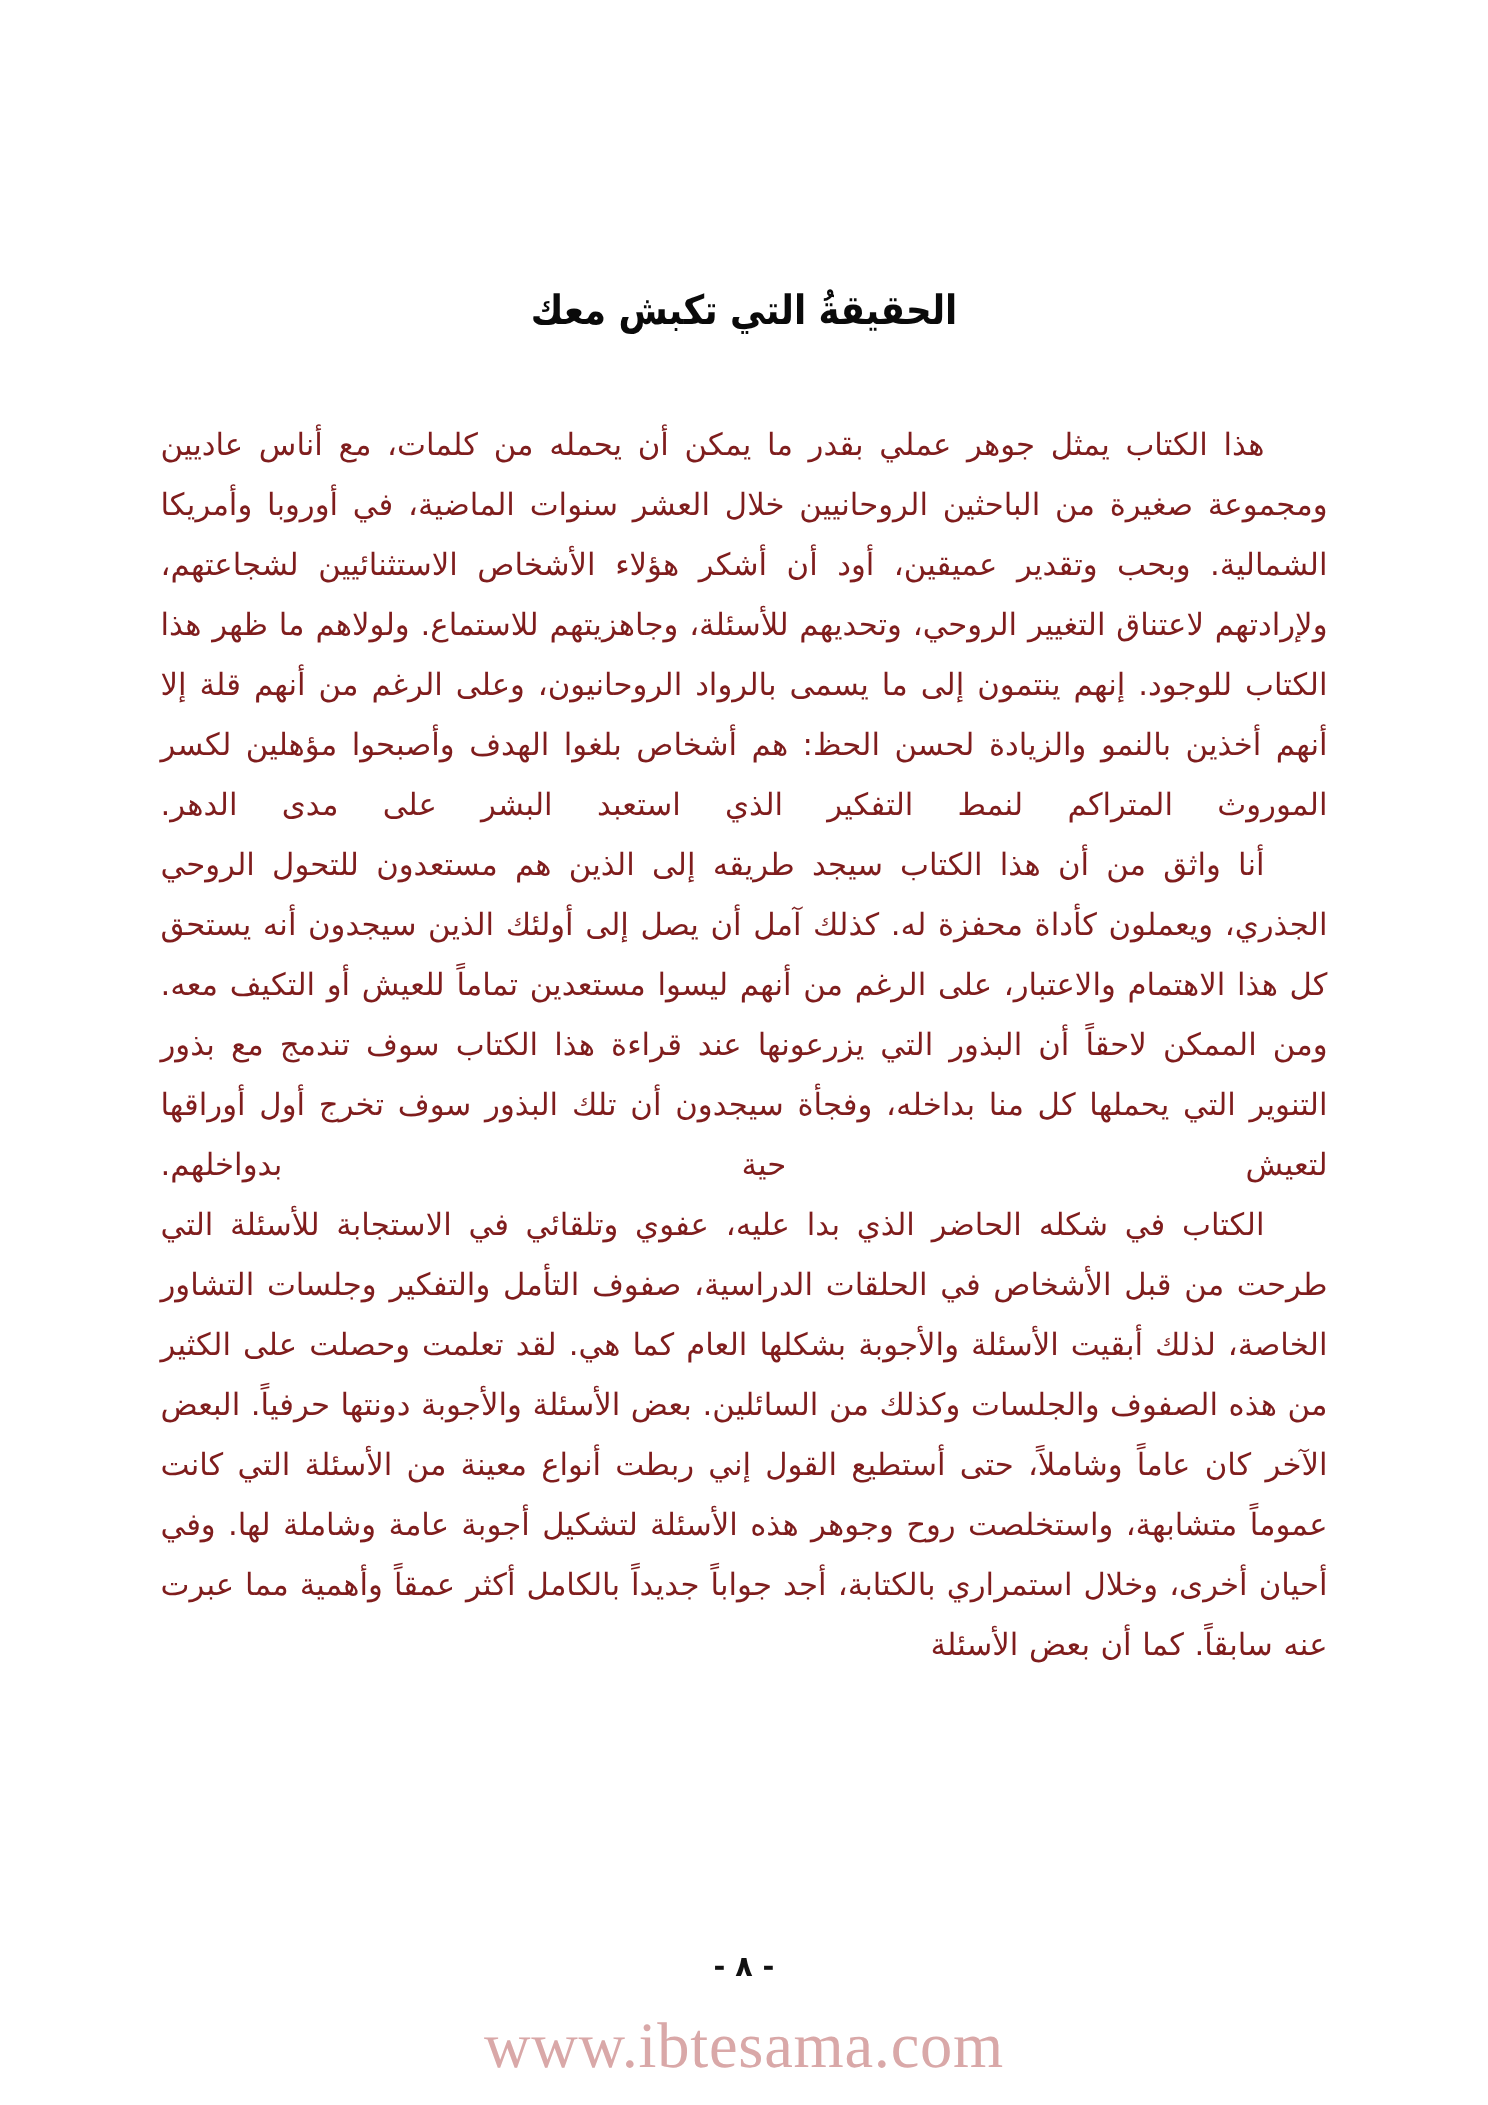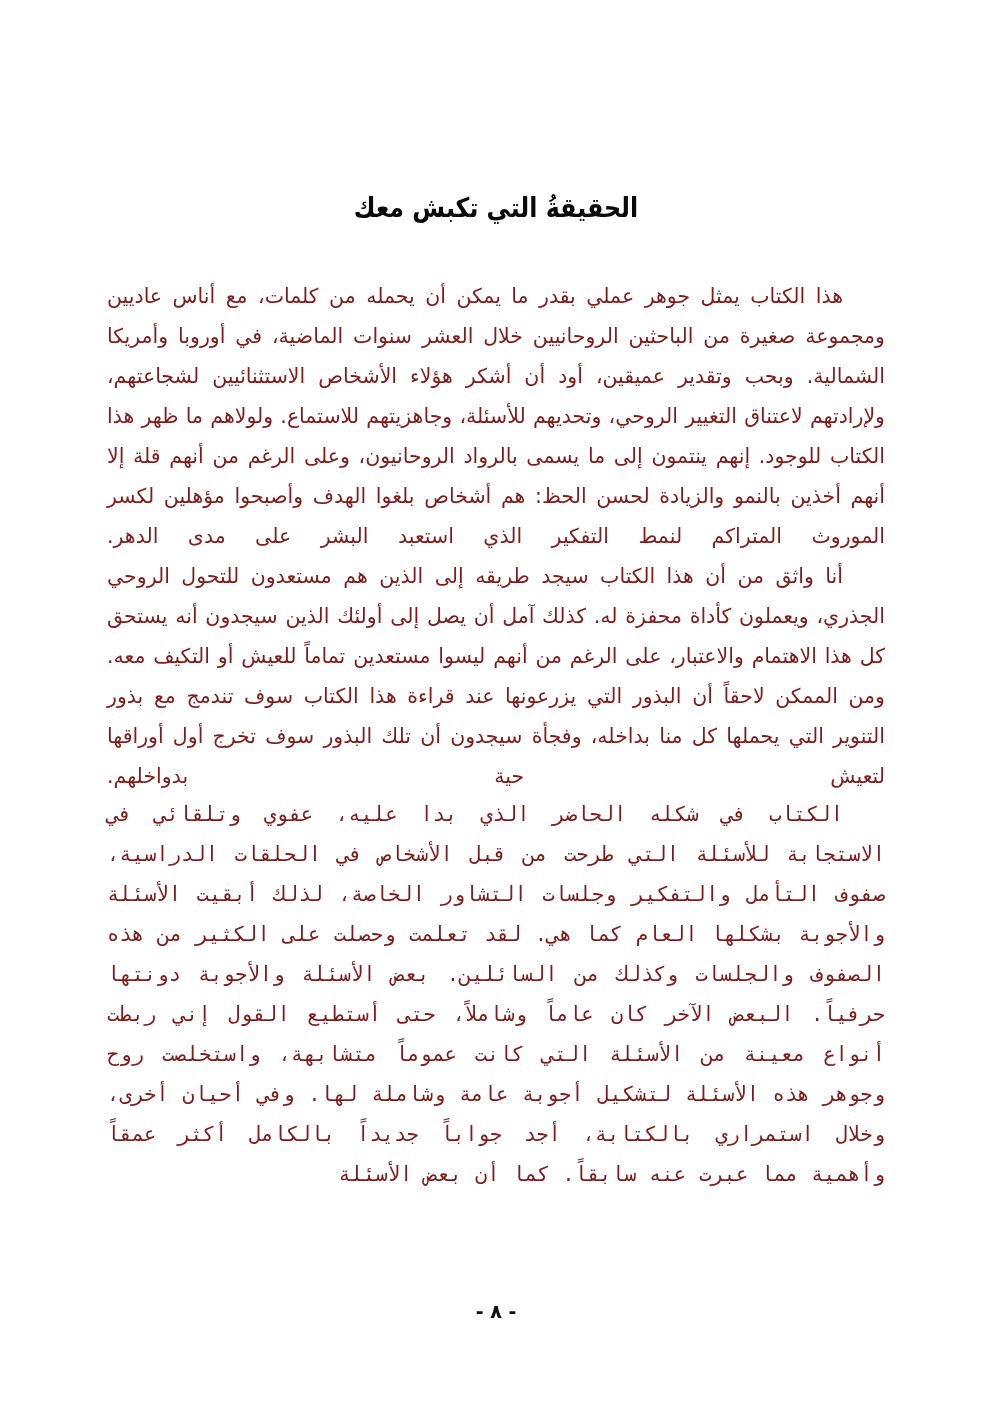--- a/index.html
+++ b/index.html
@@ -62,21 +62,20 @@
     line-height: 40px;
     text-align: justify;
     text-indent: 42px;
     color: #7f1d1d;
     
     word-spacing: 0.5px;
   }
 
   .para:last-child {
     margin-bottom: 12px;
-    font-family: Liberation Mono, monospace;
   }
 
   
   .para.stretch-last {
     text-align-last: justify;
   }
 
   .para.normal-last {
     text-align-last: right;
   }
@@ -135,14 +134,15 @@
     <p class="para stretch-last">هذا الكتاب يمثل جوهر عملي بقدر ما يمكن أن يحمله من كلمات، مع أناس عاديين ومجموعة صغيرة من الباحثين الروحانيين خلال العشر سنوات الماضية، في أوروبا وأمريكا الشمالية. وبحب وتقدير عميقين، أود أن أشكر هؤلاء الأشخاص الاستثنائيين لشجاعتهم، ولإرادتهم لاعتناق التغيير الروحي، وتحديهم للأسئلة، وجاهزيتهم للاستماع. ولولاهم ما ظهر هذا الكتاب للوجود. إنهم ينتمون إلى ما يسمى بالرواد الروحانيون، وعلى الرغم من أنهم قلة إلا أنهم أخذين بالنمو والزيادة لحسن الحظ: هم أشخاص بلغوا الهدف وأصبحوا مؤهلين لكسر الموروث المتراكم لنمط التفكير الذي استعبد البشر على مدى الدهر.</p>
 
     <p class="para stretch-last">أنا واثق من أن هذا الكتاب سيجد طريقه إلى الذين هم مستعدون للتحول الروحي الجذري، ويعملون كأداة محفزة له. كذلك آمل أن يصل إلى أولئك الذين سيجدون أنه يستحق كل هذا الاهتمام والاعتبار، على الرغم من أنهم ليسوا مستعدين تماماً للعيش أو التكيف معه. ومن الممكن لاحقاً أن البذور التي يزرعونها عند قراءة هذا الكتاب سوف تندمج مع بذور التنوير التي يحملها كل منا بداخله، وفجأة سيجدون أن تلك البذور سوف تخرج أول أوراقها لتعيش حية بدواخلهم.</p>
 
     <p class="para normal-last">الكتاب في شكله الحاضر الذي بدا عليه، عفوي وتلقائي في الاستجابة للأسئلة التي طرحت من قبل الأشخاص في الحلقات الدراسية، صفوف التأمل والتفكير وجلسات التشاور الخاصة، لذلك أبقيت الأسئلة والأجوبة بشكلها العام كما هي. لقد تعلمت وحصلت على الكثير من هذه الصفوف والجلسات وكذلك من السائلين. بعض الأسئلة والأجوبة دونتها حرفياً. البعض الآخر كان عاماً وشاملاً، حتى أستطيع القول إني ربطت أنواع معينة من الأسئلة التي كانت عموماً متشابهة، واستخلصت روح وجوهر هذه الأسئلة لتشكيل أجوبة عامة وشاملة لها. وفي أحيان أخرى، وخلال استمراري بالكتابة، أجد جواباً جديداً بالكامل أكثر عمقاً وأهمية مما عبرت عنه سابقاً. كما أن بعض الأسئلة</p>
 
   </div>
 
   <div class="page-number">- ٨ -</div>
 
+  <div class="watermark">www.ibtesama.com</div>
 
 </div>
 
 </body></html>

